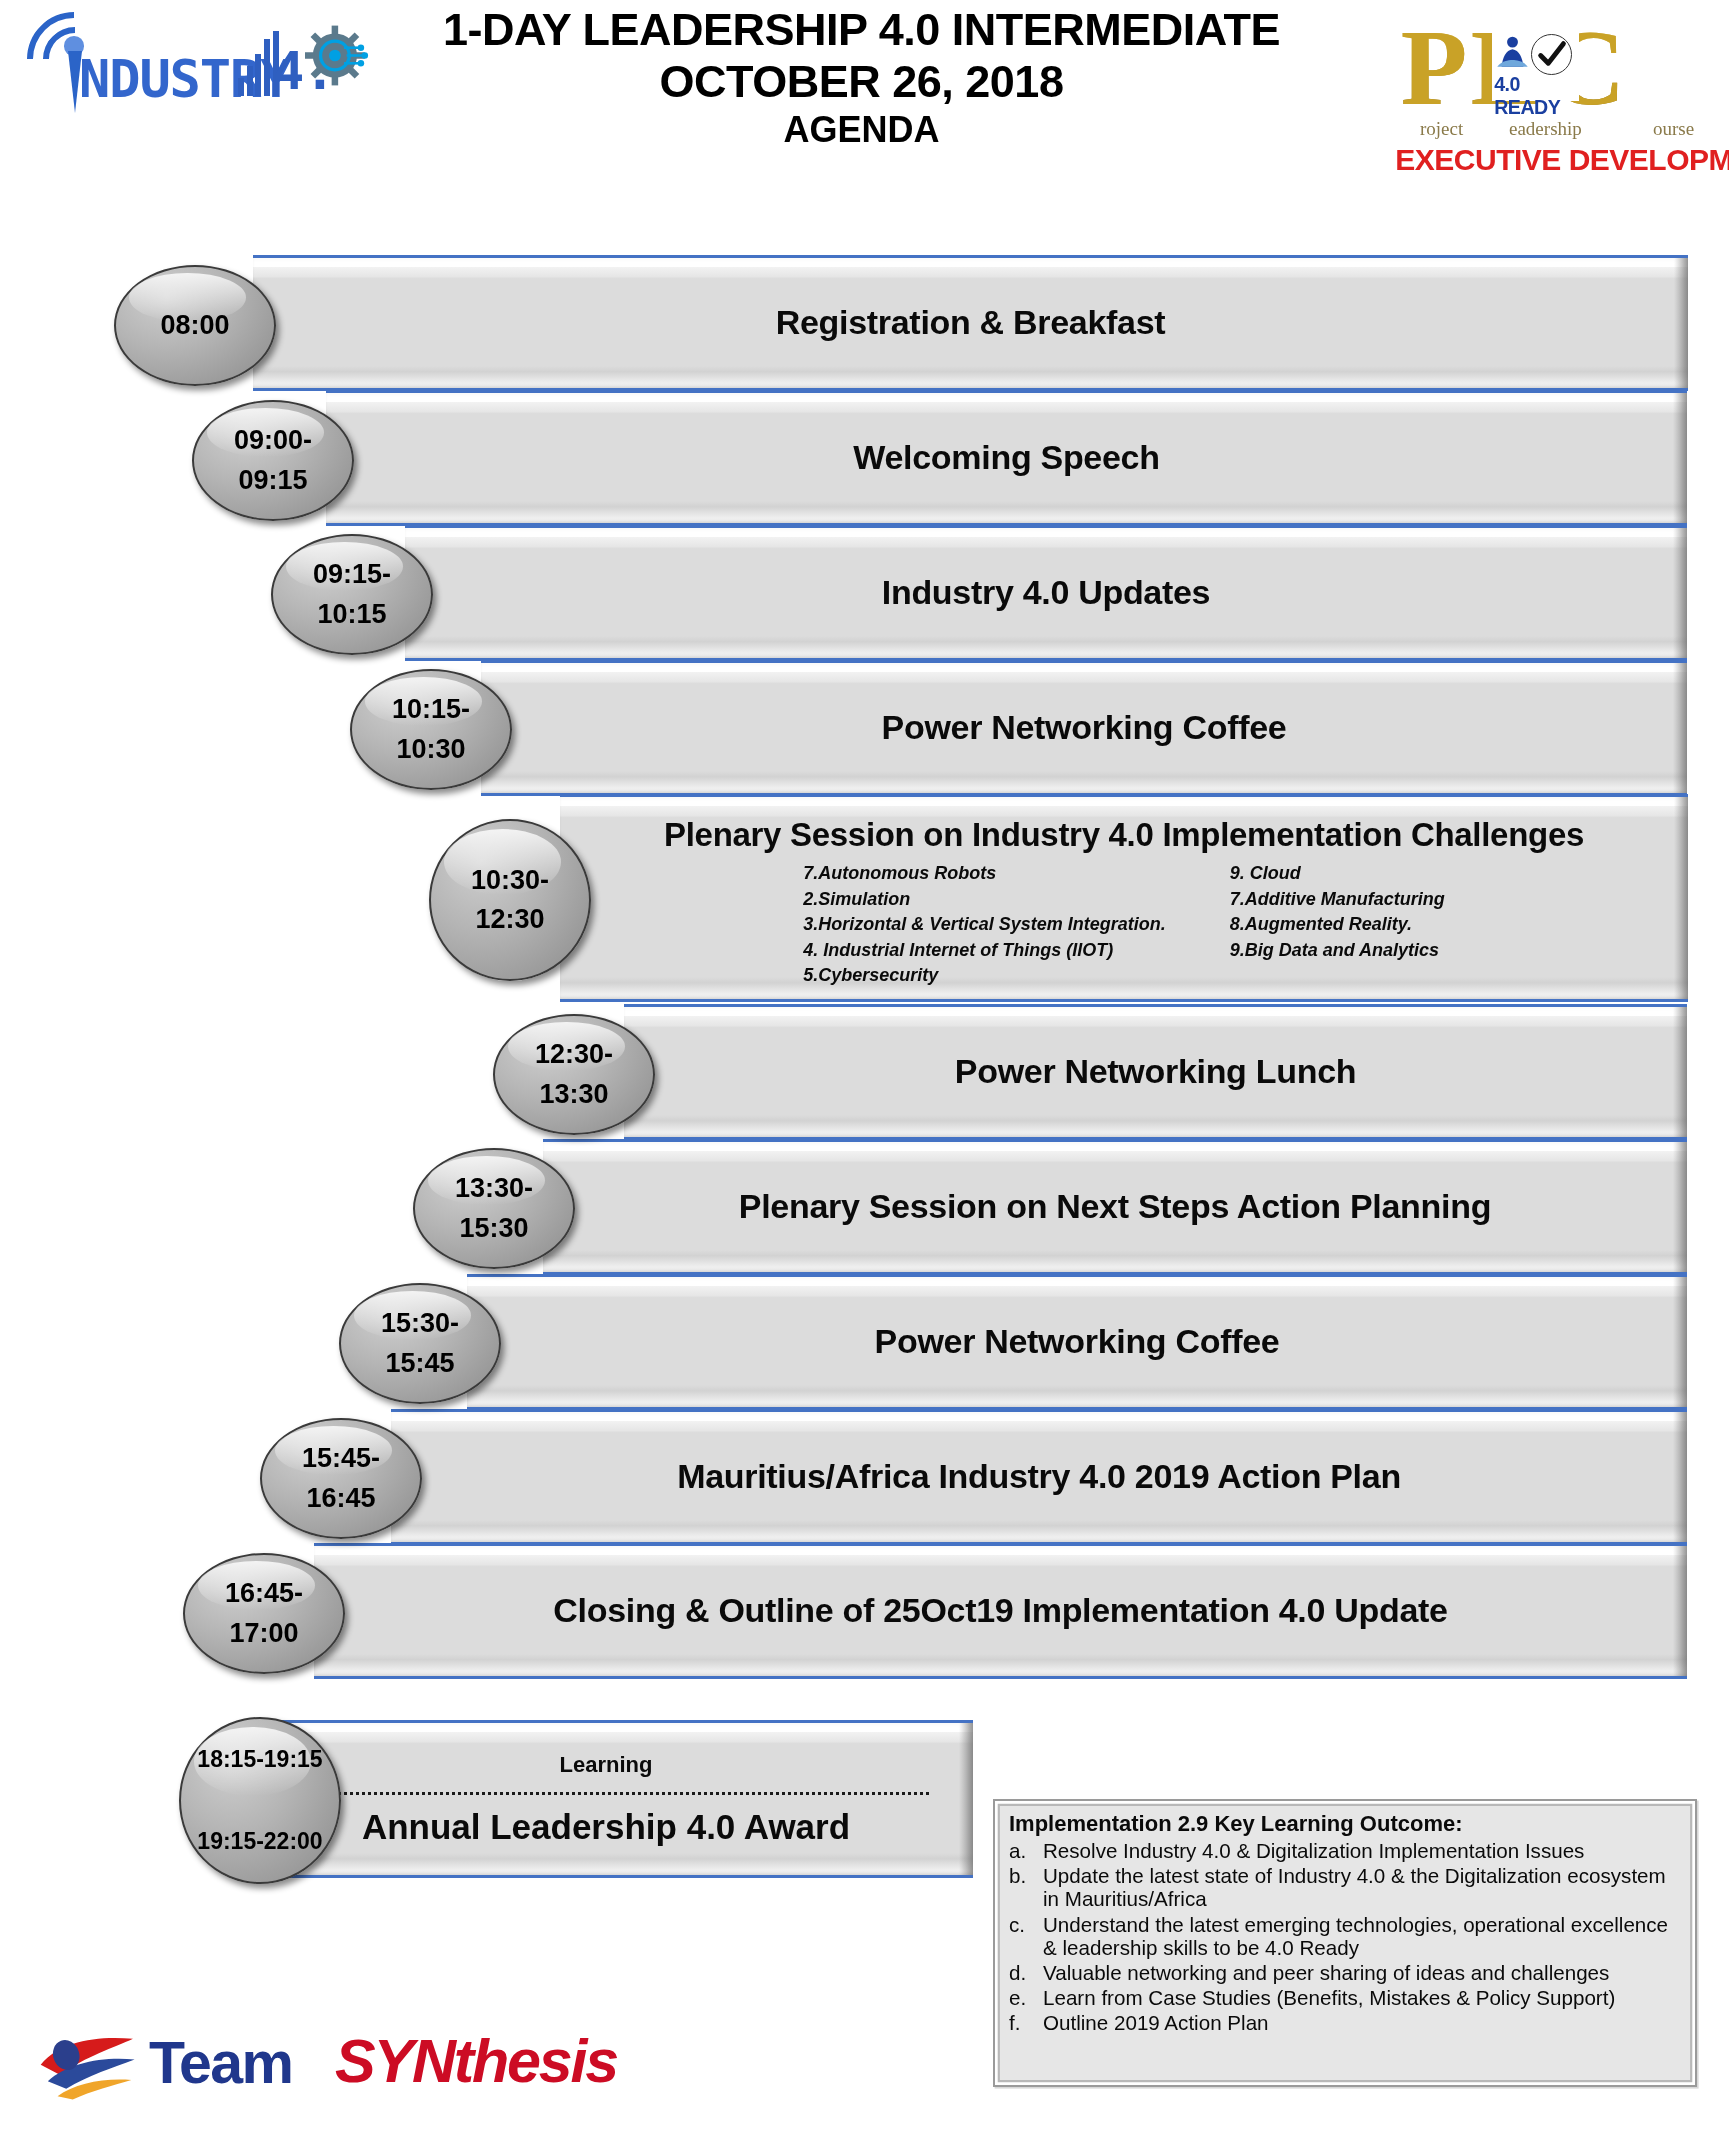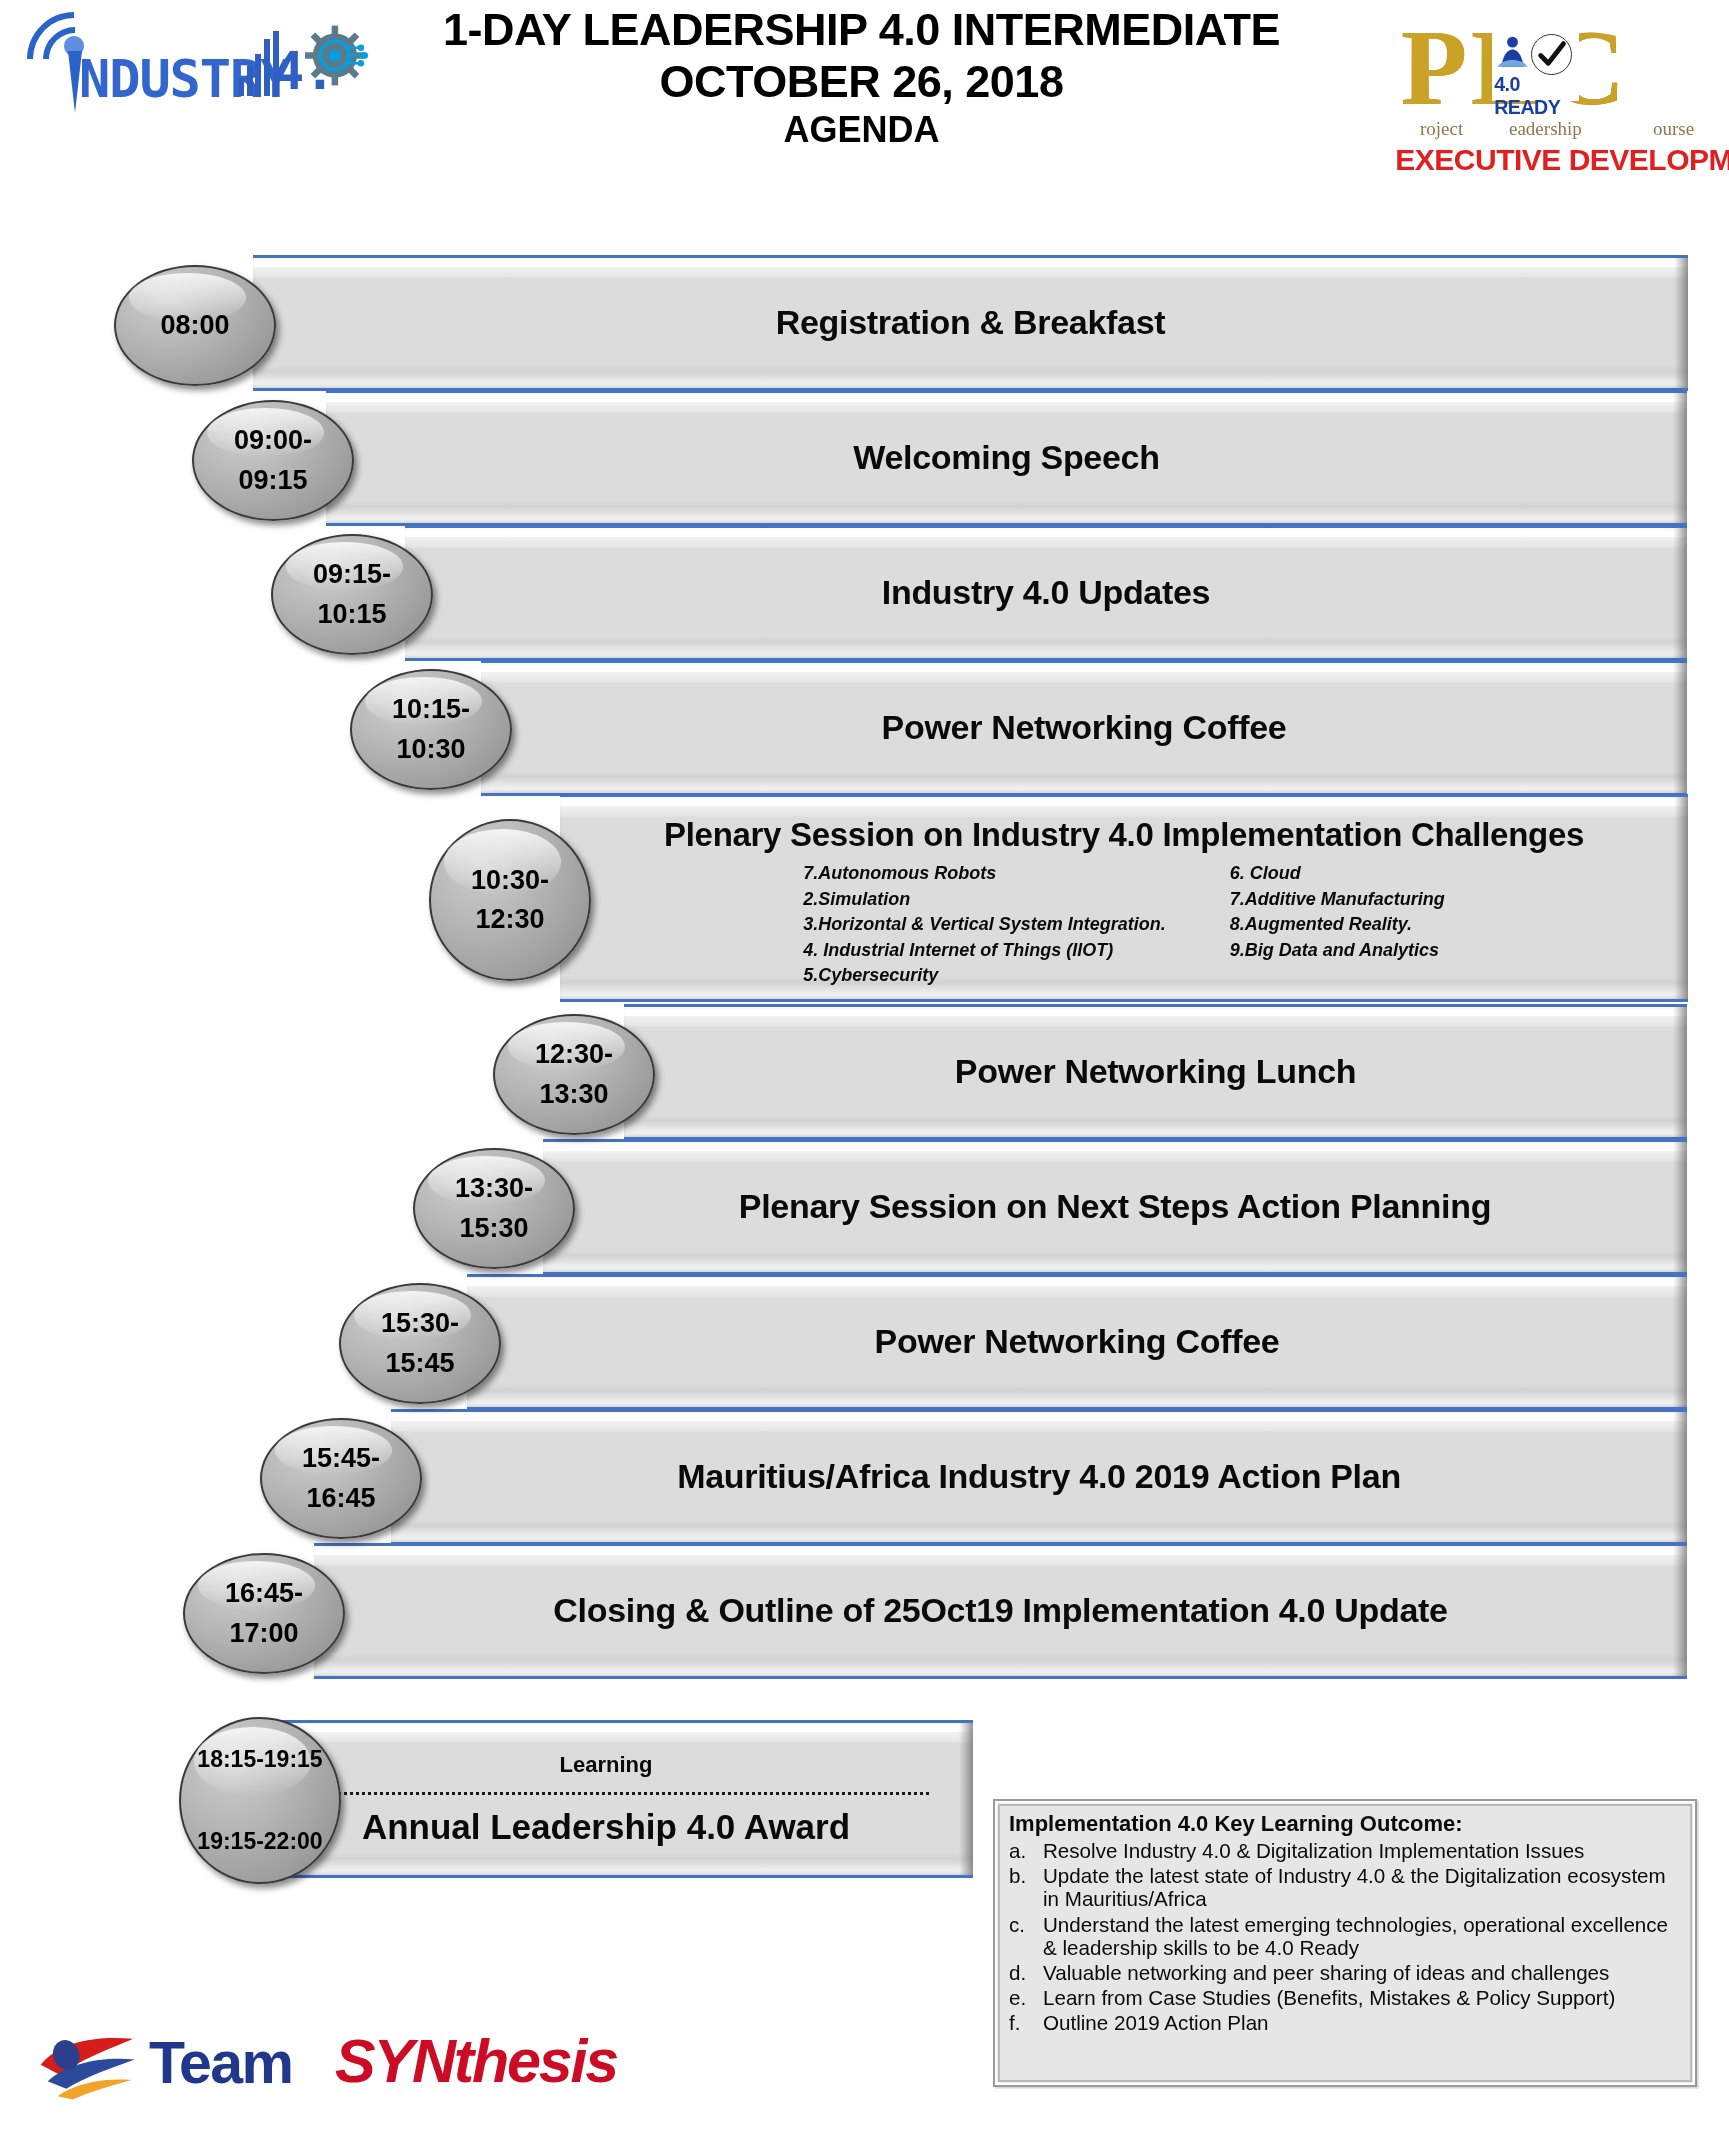--- a/index.html
+++ b/index.html
@@ -234,21 +234,21 @@
         <div class="plenary-head">Plenary Session on Industry 4.0 Implementation Challenges</div>
         <div class="plenary-cols">
           <div class="plenary-col">
             <div>7.Autonomous Robots</div>
             <div>2.Simulation</div>
             <div>3.Horizontal &amp; Vertical System Integration.</div>
             <div>4. Industrial Internet of Things (IIOT)</div>
             <div>5.Cybersecurity</div>
           </div>
           <div class="plenary-col">
-            <div>6. Cloud</div>
+            <div>9. Cloud</div>
             <div>7.Additive Manufacturing</div>
             <div>8.Augmented Reality.</div>
             <div>9.Big Data and Analytics</div>
           </div>
         </div>
       </div>
     </div>
     <div class="oval" style="left: 429px; top: 819px; width: 158px; height: 158px;">
       <div class="oval-text">10:30-
 12:30</div>
@@ -293,21 +293,21 @@
       <div class="dotted-sep"></div>
       <div class="award-label">Annual Leadership 4.0 Award</div>
     </div>
     <div class="oval" style="left: 179px; top: 1717px; width: 158px; height: 163px; flex-direction: column; justify-content: space-around;">
       <div class="oval-text" style="font-size: 23px;">18:15-19:15</div>
       <div class="oval-text" style="font-size: 23px;">19:15-22:00</div>
     </div>
   </div>
 
 <div id="outcome-box">
-  <div id="outcome-title">Implementation 4.0 Key Learning Outcome:</div>
+  <div id="outcome-title">Implementation 2.9 Key Learning Outcome:</div>
   <div id="outcome-list">
       <div class="outcome-item">
         <div class="outcome-letter">a.</div>
         <div class="outcome-text">Resolve Industry 4.0 &amp; Digitalization Implementation Issues</div>
       </div>
       <div class="outcome-item">
         <div class="outcome-letter">b.</div>
         <div class="outcome-text">Update the latest state of Industry 4.0 &amp; the Digitalization ecosystem in Mauritius/Africa</div>
       </div>
       <div class="outcome-item">

